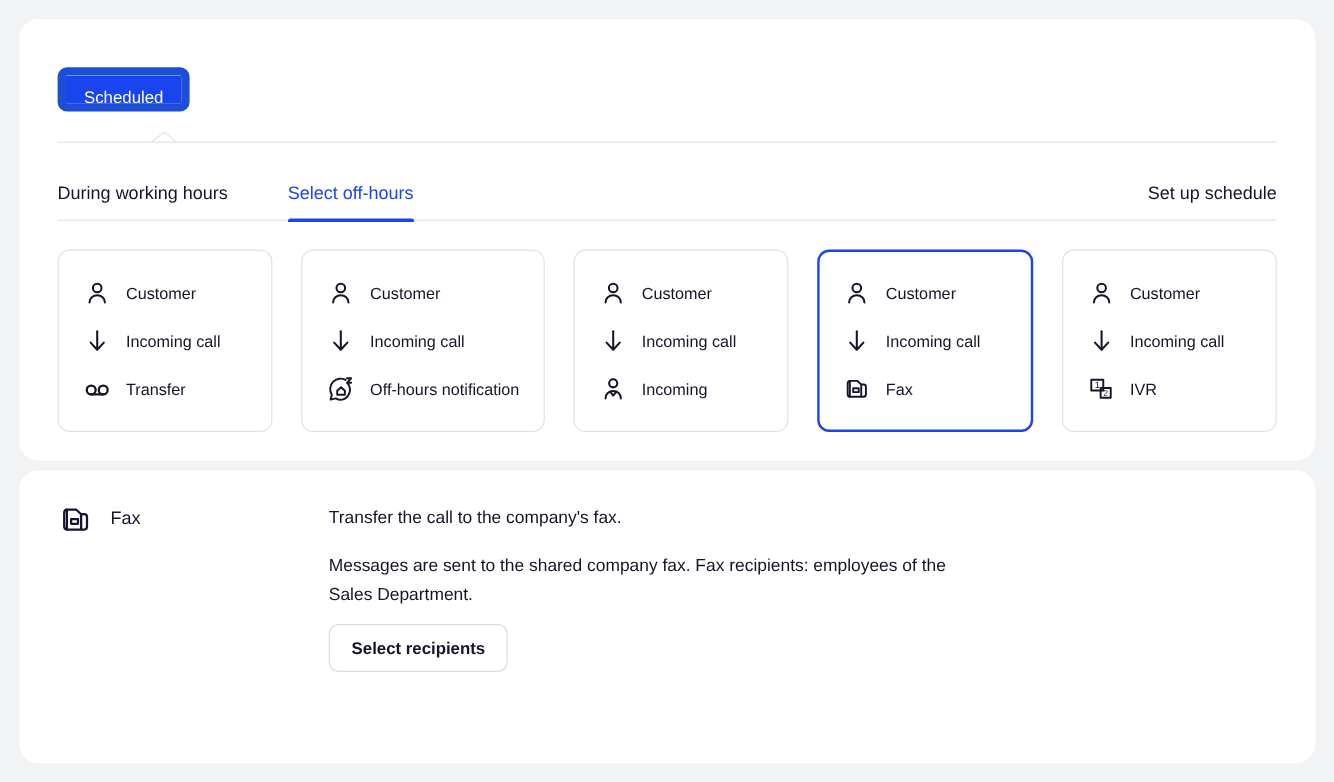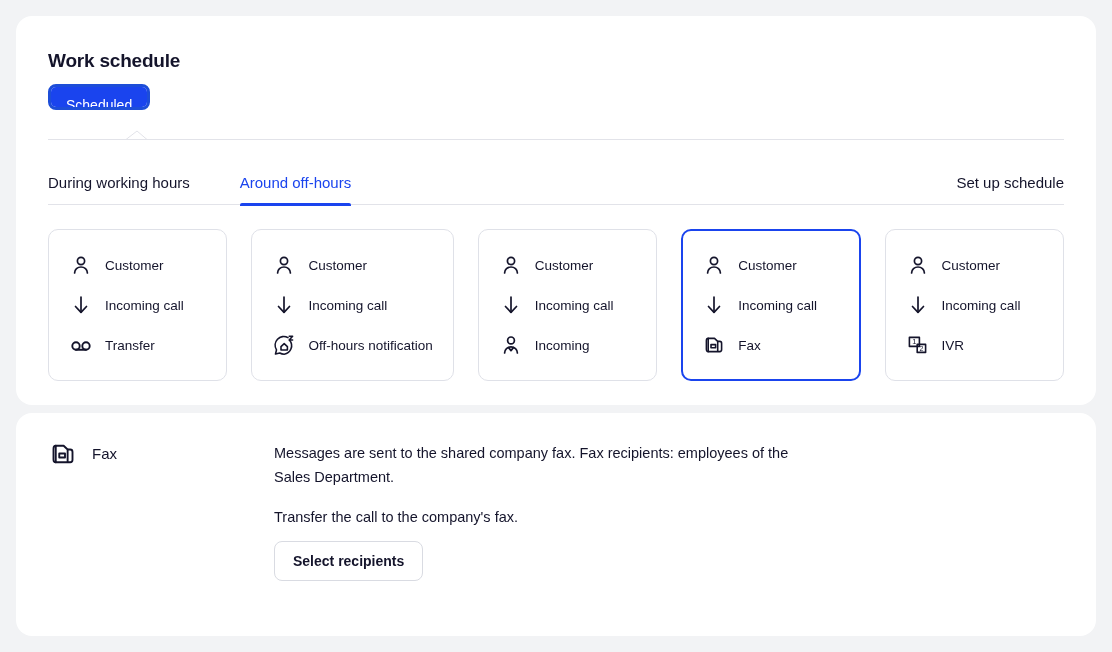--- a/index.html
+++ b/index.html
@@ -13,21 +13,21 @@
   .page { width: 1112px; height: 652px; padding: 16px; display: flex; flex-direction: column; gap: 8px; }
 
   .panel { background: #ffffff; border-radius: 16px; }
 
   
   .panel-top { padding: 20px 32px 24px 32px; }
 
   .page-title { font-size: 19px; font-weight: 700; letter-spacing: -0.2px; color: #14142b; padding-top: 14px; }
 
   
-  .segmented { display: inline-flex; margin-top: 12px; border-radius: 8px; overflow: hidden; border: 3px solid #1d4ed8; height: 26px; }
+  .segmented { display: inline-flex; margin-top: 20px; border-radius: 8px; overflow: hidden; border: 7px solid #1d4ed8; height: 37px; }
   .seg-btn {
     font-family: inherit; font-size: 14px; line-height: 36px;
     background: #ffffff; color: #14142b; border: none; cursor: pointer;
     padding: 0 15px; height: 36px; white-space: nowrap;
   }
   .seg-btn.active { background: #1a44ee; color: #ffffff; }
 
   
   .divider-wrap { position: relative; height: 1px; margin-top: 25px; margin-bottom: 0; }
   .divider-line { position: absolute; left: 0; right: 0; top: 0; height: 1px; background: #e2e3e9; }
@@ -70,36 +70,35 @@
     background: #ffffff; border: 1px solid #d9dbe2; border-radius: 8px; padding: 11px 18px; cursor: pointer;
   }
 </style>
 </head>
 <body>
 
 <div class="page">
 
   <div class="panel panel-top">
 
-    <div class="page-title">Work schedule</div>
 
     <div class="segmented">
       <button class="seg-btn active">Scheduled</button>
     </div>
 
     <div class="divider-wrap">
       <div class="divider-line"></div>
       <svg class="divider-caret" viewBox="0 0 32 10">
         <path d="M0 9.5 L11 1 L21 9.5" fill="none" stroke="#e2e3e9" stroke-width="1"></path>
       </svg>
     </div>
 
     <div class="tabs-row">
       <button class="tab">During working hours</button>
-      <button class="tab active">Around off-hours</button>
+      <button class="tab active">Select off-hours</button>
       <div class="tabs-spacer"></div>
       <button class="tabs-action">Set up schedule</button>
     </div>
     <div class="tabs-underline"></div>
 
     <div class="cards">
 
       <div class="card">
         <div class="card-row">
           <svg class="ico" viewBox="0 0 24 24" fill="none" stroke="#14142b" stroke-width="1.7" stroke-linecap="round">
@@ -234,19 +233,19 @@
     <div class="detail-left">
       <svg class="ico" viewBox="0 0 24 24" fill="none" stroke="#14142b" stroke-width="1.5" stroke-linecap="round" stroke-linejoin="round">
         <path d="M6.2 5.4c-1 0-1.8 1-1.8 2.3v8.6c0 1.3.8 2.3 1.8 2.3"></path>
         <path d="M6.2 5.4h6.3l3.2 3v10.2H6.2z"></path>
         <path d="M16.2 8.4h1.6c1 0 1.8.9 1.8 2v6.2c0 1.1-.8 2-1.8 2h-1.6"></path>
         <rect x="9" y="11.6" width="4.6" height="3.2"></rect>
       </svg>
       <span class="name">Fax</span>
     </div>
     <div class="detail-right">
+      <p class="detail-p">Transfer the call to the company's fax.</p>
       <p class="detail-p">Messages are sent to the shared company fax. Fax recipients: employees of the Sales Department.</p>
-      <p class="detail-p">Transfer the call to the company's fax.</p>
       <button class="btn-outline">Select recipients</button>
     </div>
   </div>
 
 </div>
 
 </body></html>

